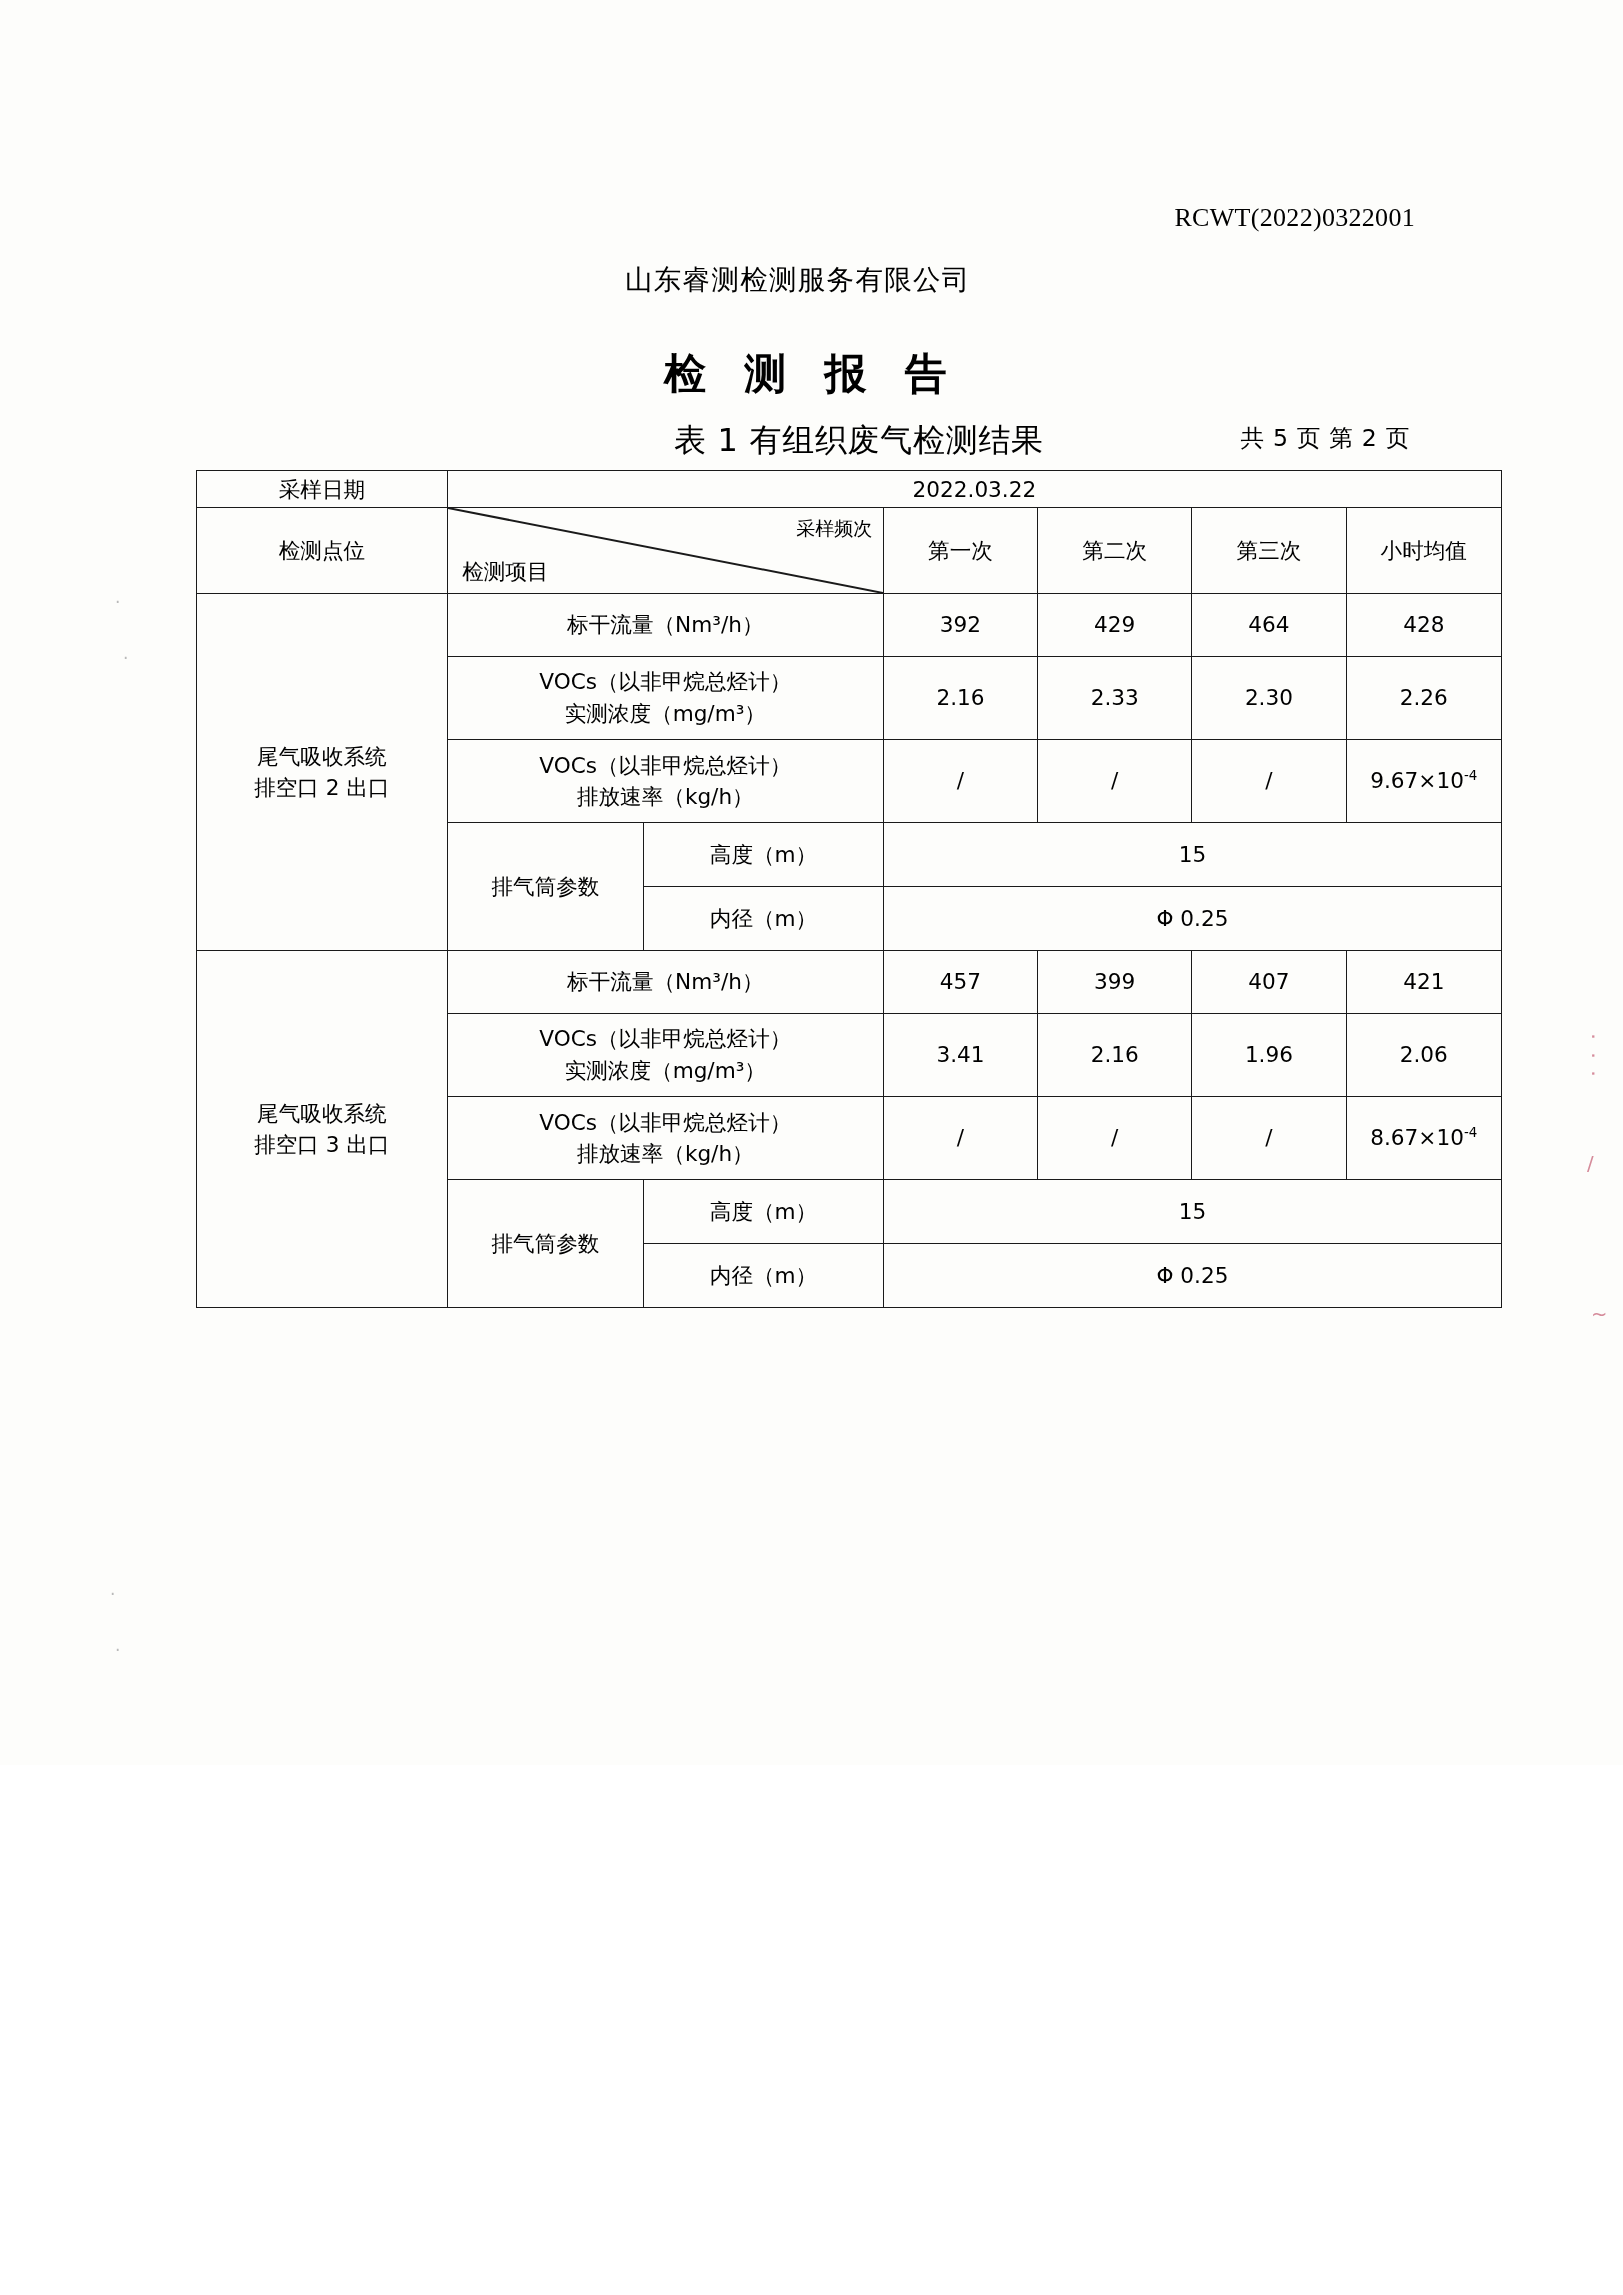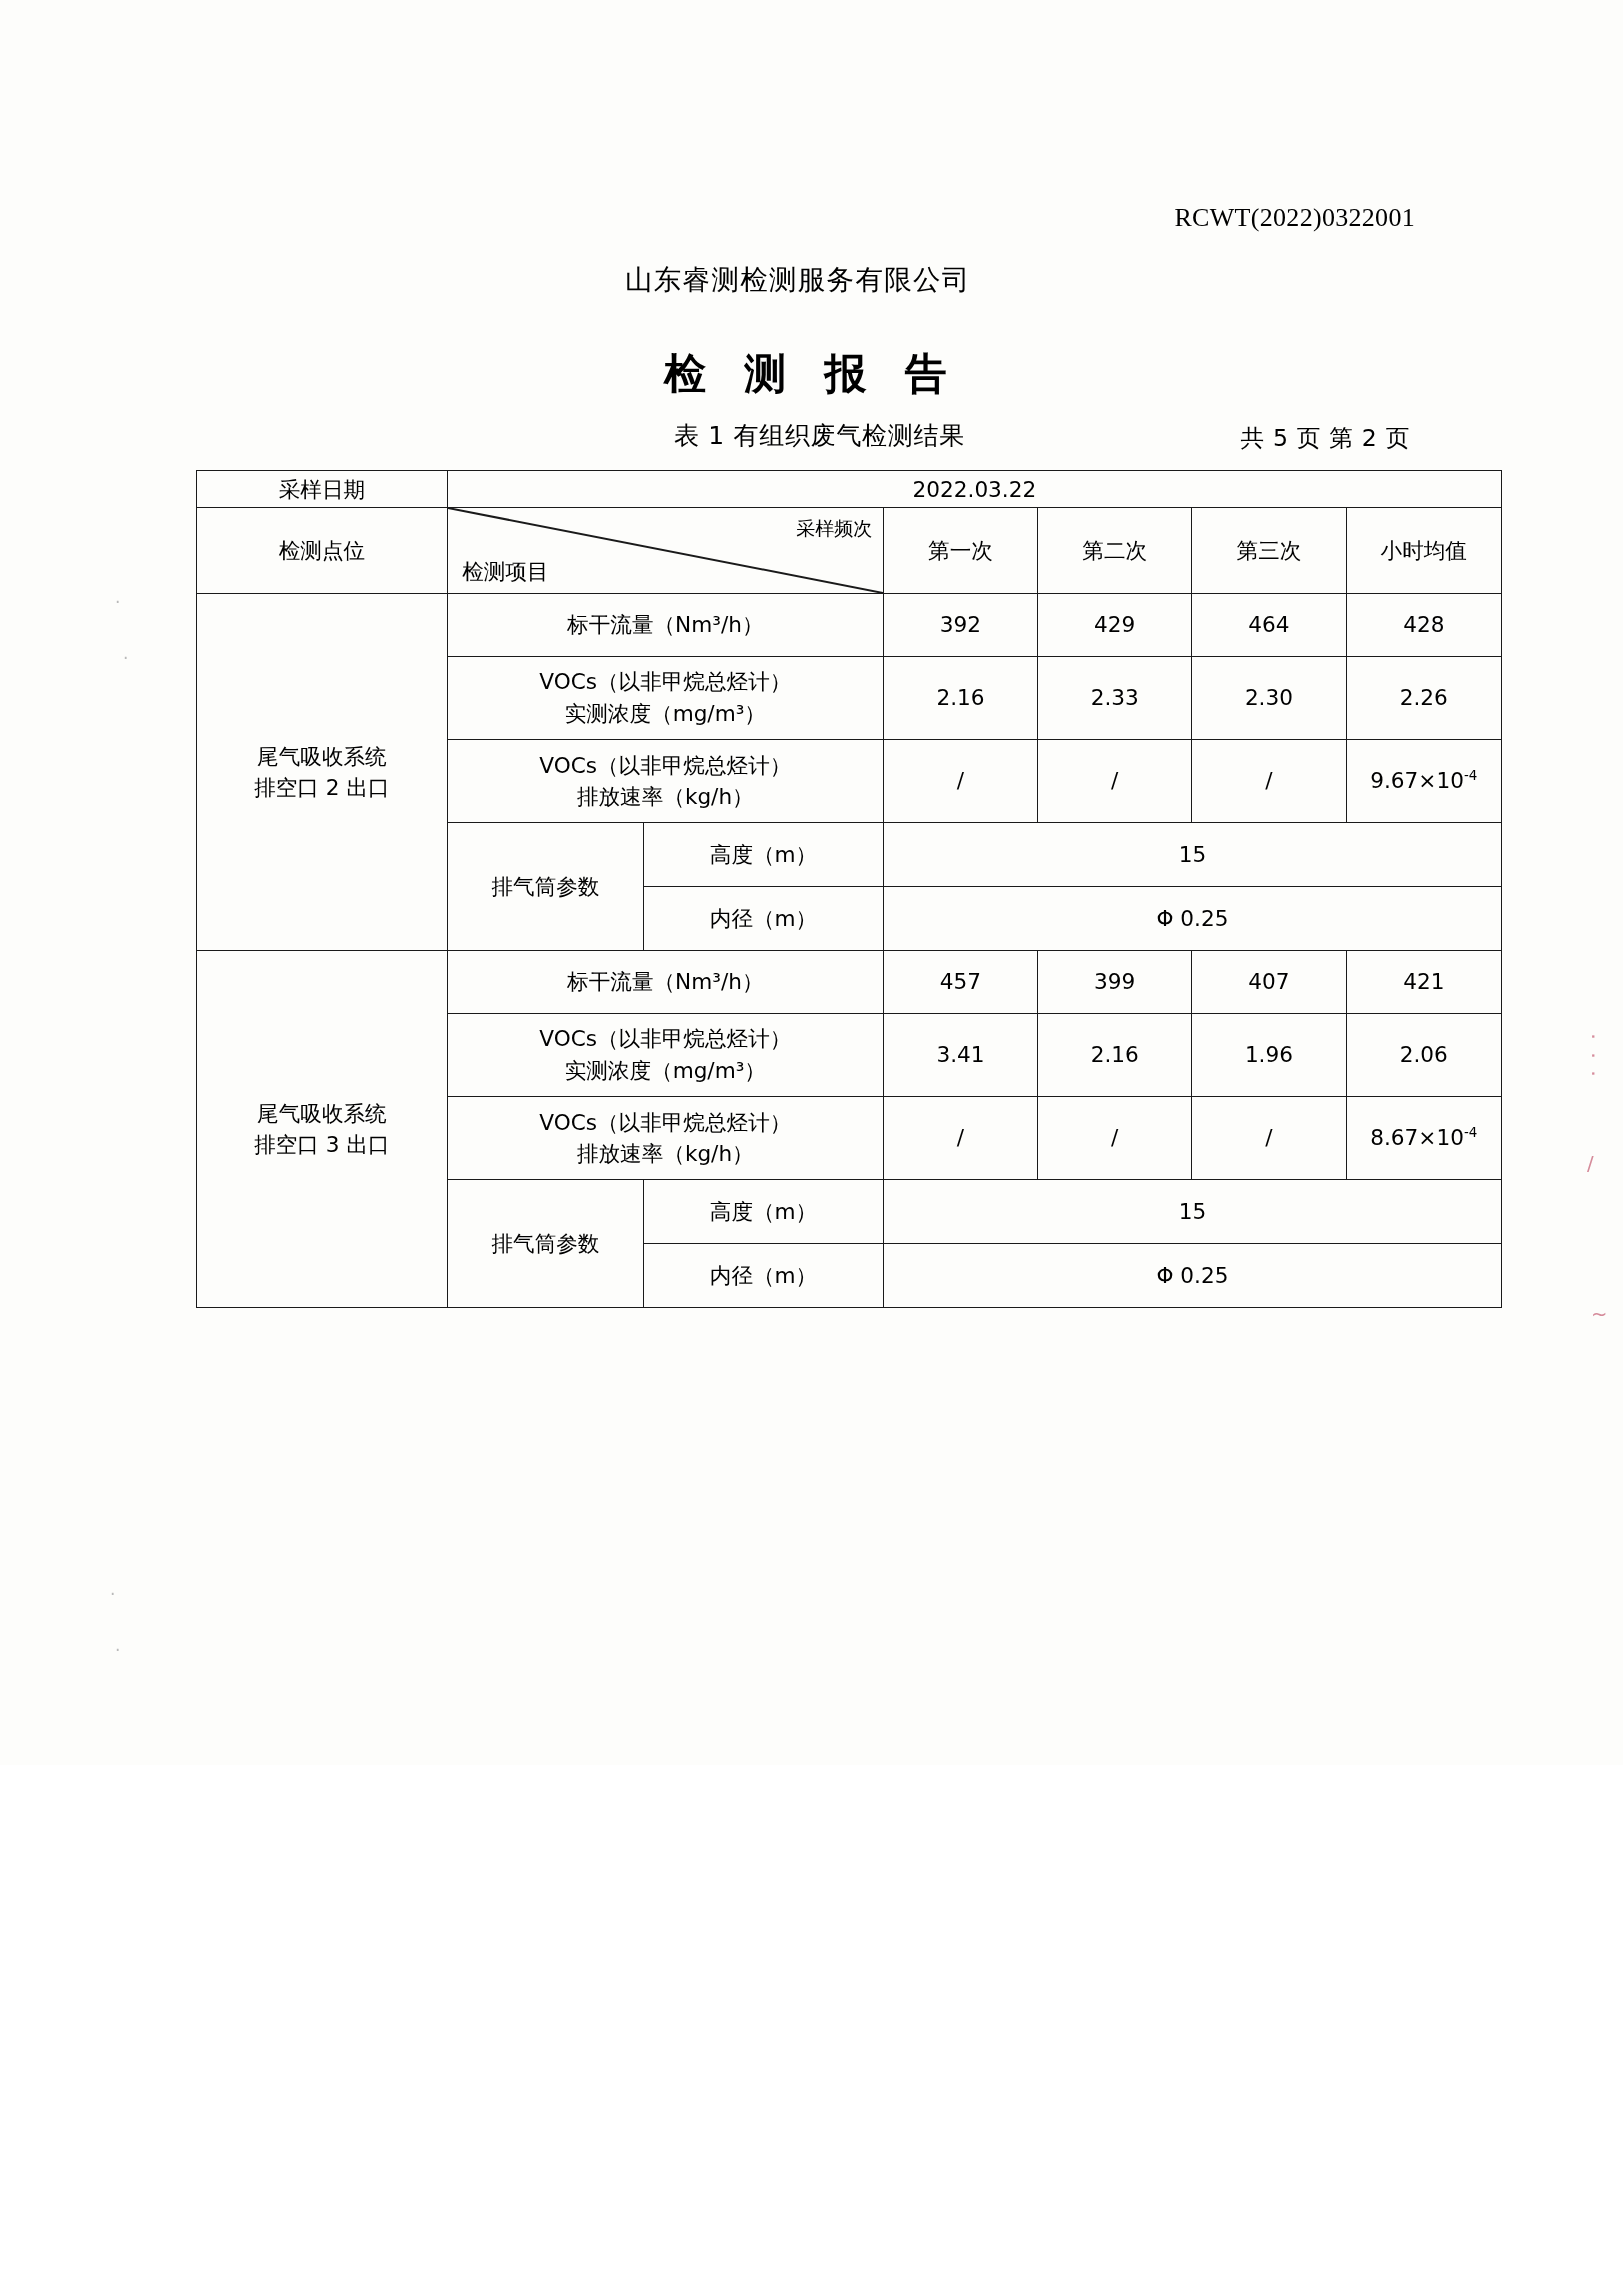--- a/index.html
+++ b/index.html
@@ -46,21 +46,21 @@
     font-size: 42px;
     font-weight: bold;
     font-family: "DejaVu Sans", sans-serif;
     letter-spacing: 11.8px;
     margin-top: 19px;
   }
   .table-caption {
     position: absolute;
     top: 419px;
     left: 674px;
-    font-size: 25px;
+    font-size: 32px;
     font-family: "DejaVu Sans", sans-serif;
     letter-spacing: 0.7px;
   }
   .page-number {
     position: absolute;
     top: 422px;
     right: 213px;
     font-size: 23.6px;
     font-family: "DejaVu Sans", sans-serif;
     letter-spacing: 0.7px;

